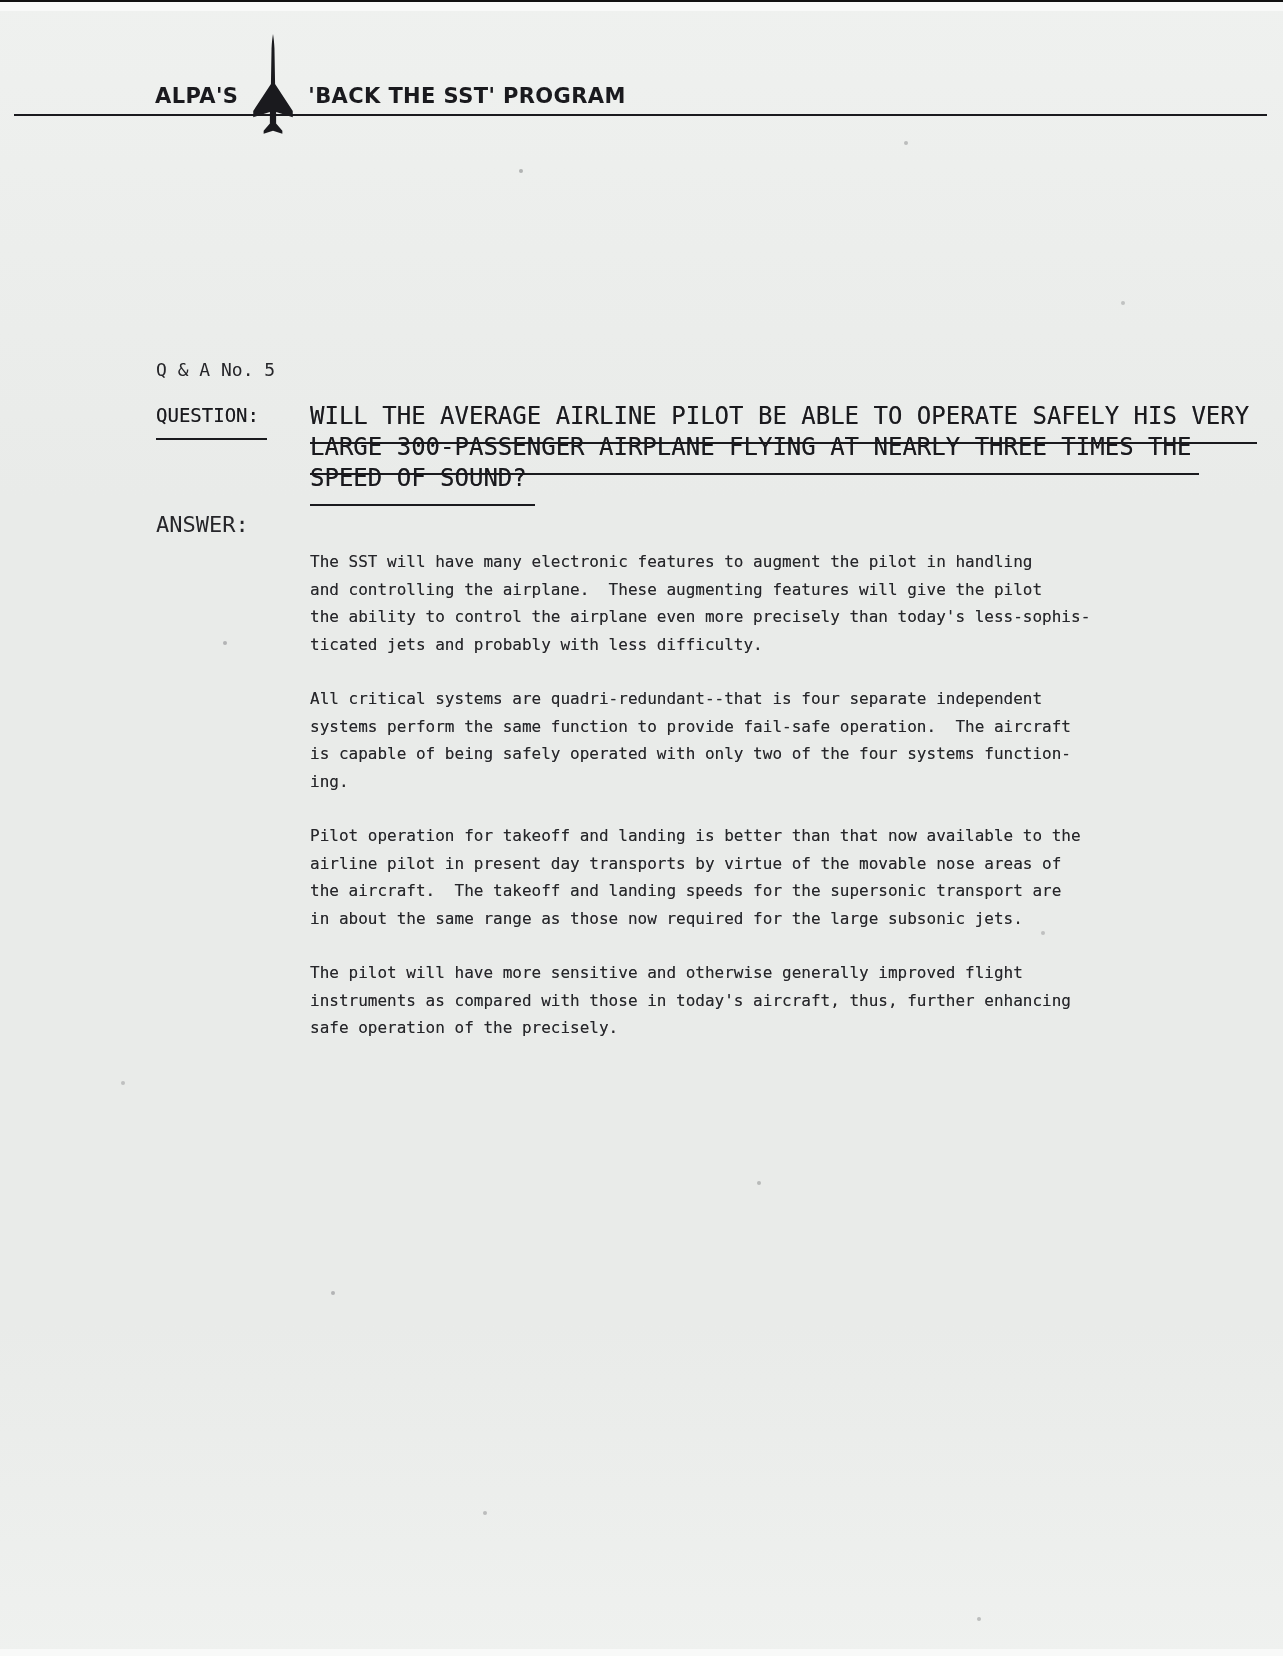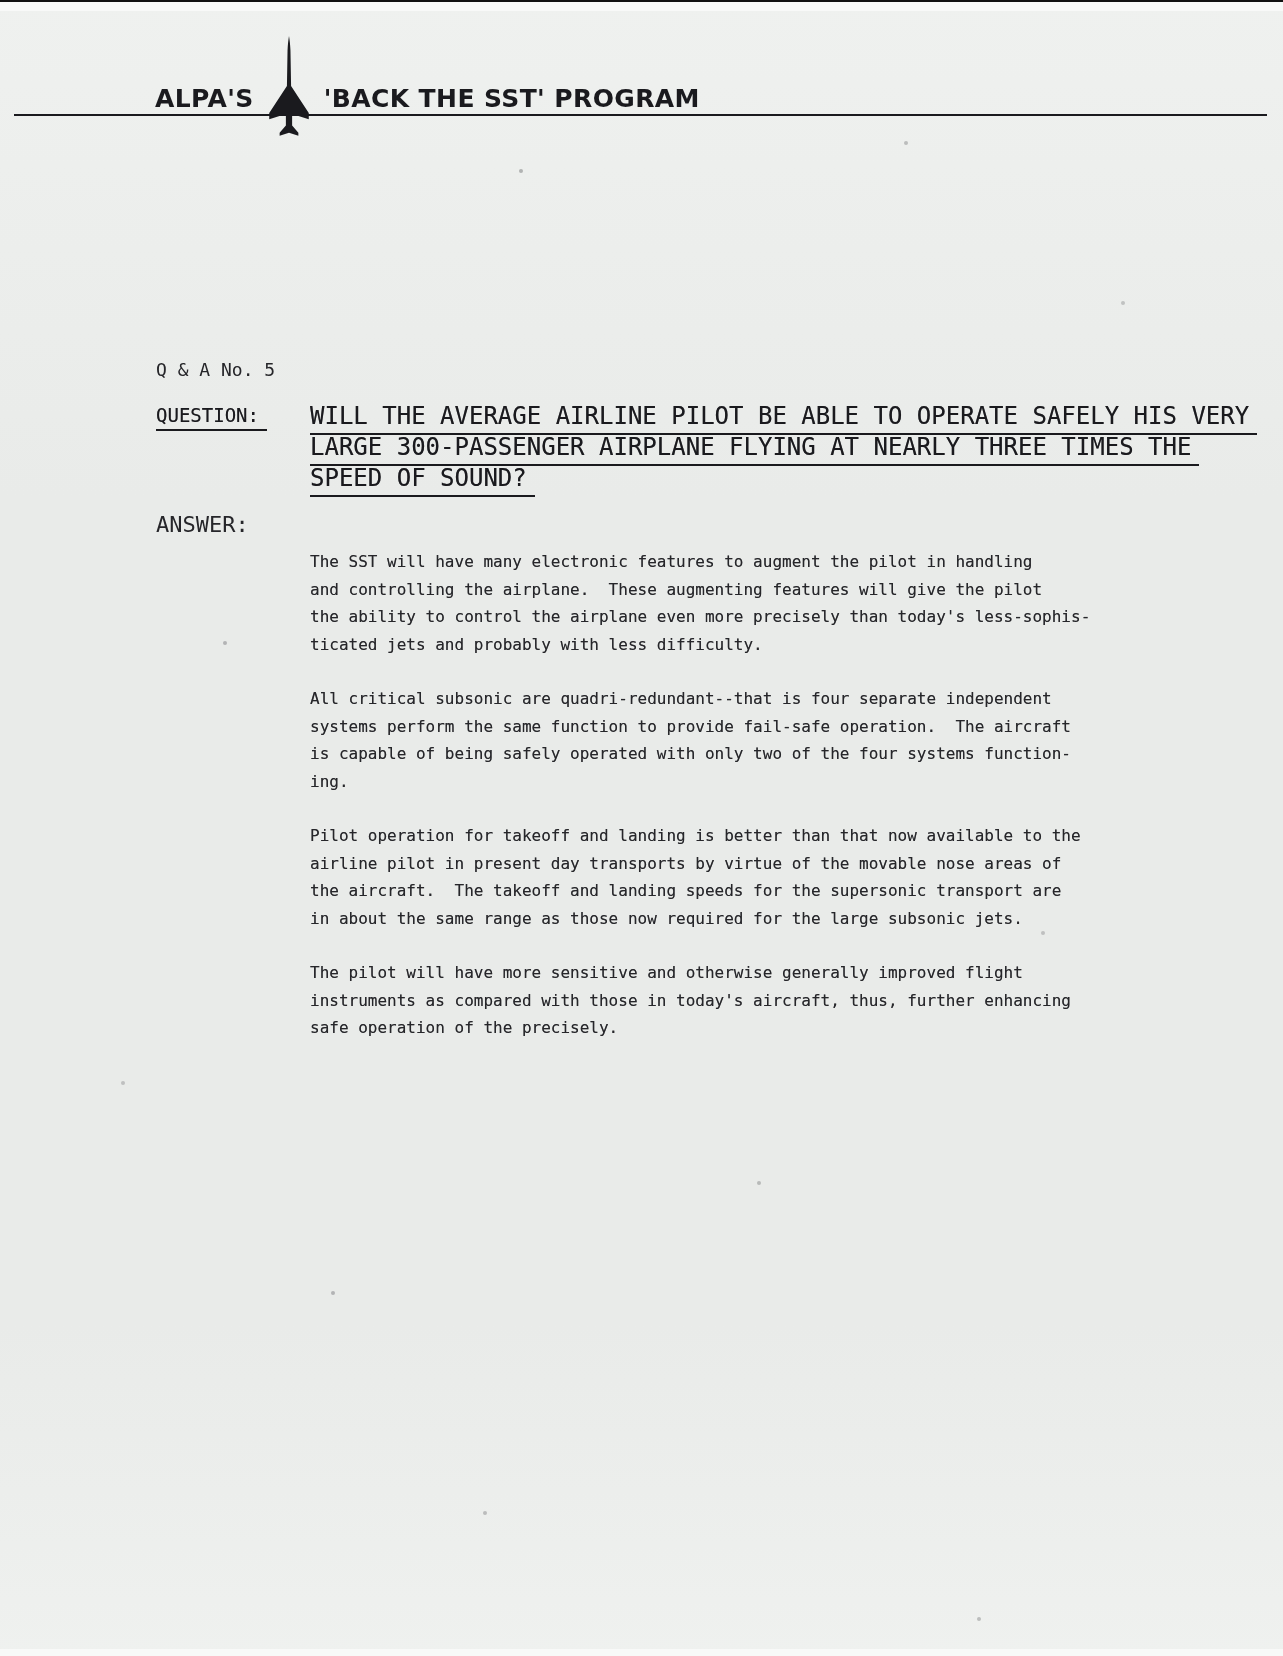--- a/index.html
+++ b/index.html
@@ -15,23 +15,23 @@
     overflow: hidden;
     color: var(--ink);
   }
   .edge { position: absolute; left: 0; right: 0; background: #f8f9f8; }
   .edge.top { top: 0; height: 9px; border-top: 2px solid #111; }
   .edge.bottom { bottom: 0; height: 7px; }
 
   
   .masthead {
     position: absolute; left: 155px; top: 84px;
-    display: flex; align-items: center; gap: 12px;
+    display: flex; align-items: flex-start; gap: 12px;
     font-family: "DejaVu Sans", sans-serif;
-    font-weight: bold; font-size: 25px; letter-spacing: 0.4px;
+    font-weight: bold; font-size: 21px; letter-spacing: 0.4px;
     color: var(--ink-dark);
     z-index: 3;
   }
   .plane-slot { position: relative; width: 46px; height: 26px; }
   .plane-svg { position: absolute; left: 0; top: -50px; width: 46px; height: 104px; }
   .plane-svg path { fill: var(--ink-dark); }
   .rule {
     position: absolute; left: 14px; right: 16px; top: 114px;
     height: 2px; background: var(--ink-dark); z-index: 2;
   }
@@ -40,21 +40,21 @@
   .qa-number {
     position: absolute; left: 156px; top: 348px;
     font-size: 18px; color: var(--ink); margin-top: 11px;
   }
   .q-label {
     position: absolute; left: 156px; top: 404px;
     font-size: 19px; color: var(--ink-dark);
   }
   .u {
     border-bottom: 2px solid var(--ink-dark);
-    padding-bottom: 3px; padding-right: 8px;
+    padding-bottom: 12px; padding-right: 8px;
   }
   .q-lines {
     position: absolute; left: 310px; top: 401px;
     font-size: 24px; line-height: 31px;
     color: var(--ink-dark);
     white-space: nowrap;
   }
   .qline { height: 31px; }
 
   .a-label {
@@ -123,21 +123,21 @@
   <div class="a-label">ANSWER:</div>
 
   <div class="answer">
     <div class="para">
         <div class="tline">The SST will have many electronic features to augment the pilot in handling</div>
         <div class="tline">and controlling the airplane.  These augmenting features will give the pilot</div>
         <div class="tline">the ability to control the airplane even more precisely than today's less-sophis-</div>
         <div class="tline">ticated jets and probably with less difficulty.</div>
       </div>
     <div class="para">
-        <div class="tline">All critical subsonic are quadri-redundant--that is four separate independent</div>
+        <div class="tline">All critical systems are quadri-redundant--that is four separate independent</div>
         <div class="tline">systems perform the same function to provide fail-safe operation.  The aircraft</div>
         <div class="tline">is capable of being safely operated with only two of the four systems function-</div>
         <div class="tline">ing.</div>
       </div>
     <div class="para">
         <div class="tline">Pilot operation for takeoff and landing is better than that now available to the</div>
         <div class="tline">airline pilot in present day transports by virtue of the movable nose areas of</div>
         <div class="tline">the aircraft.  The takeoff and landing speeds for the supersonic transport are</div>
         <div class="tline">in about the same range as those now required for the large subsonic jets.</div>
       </div>

